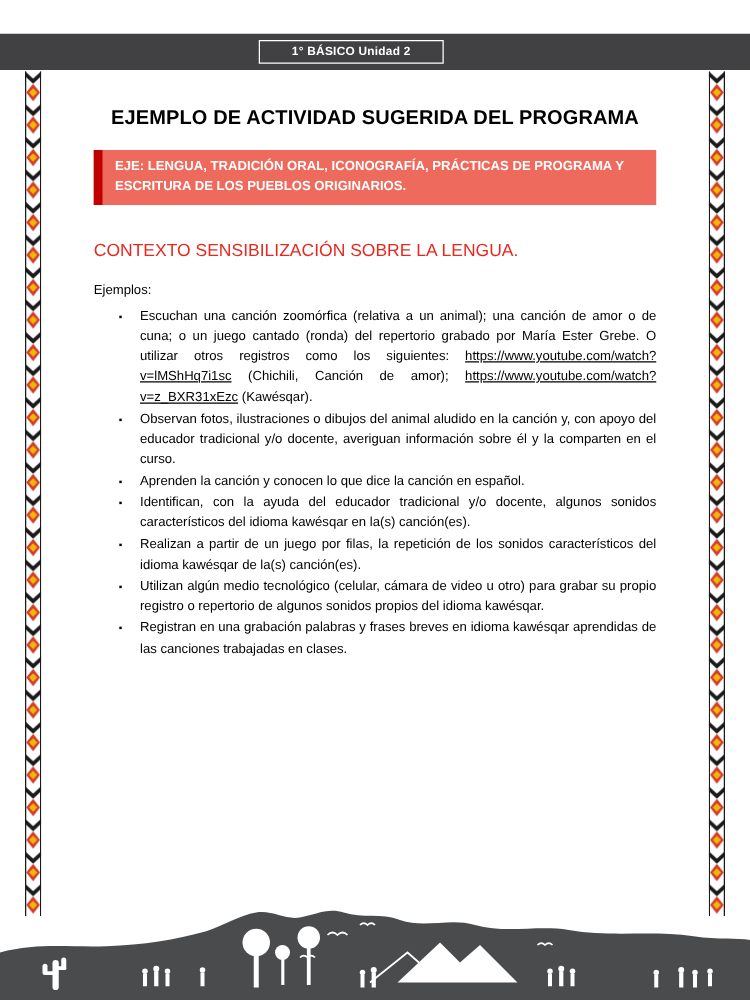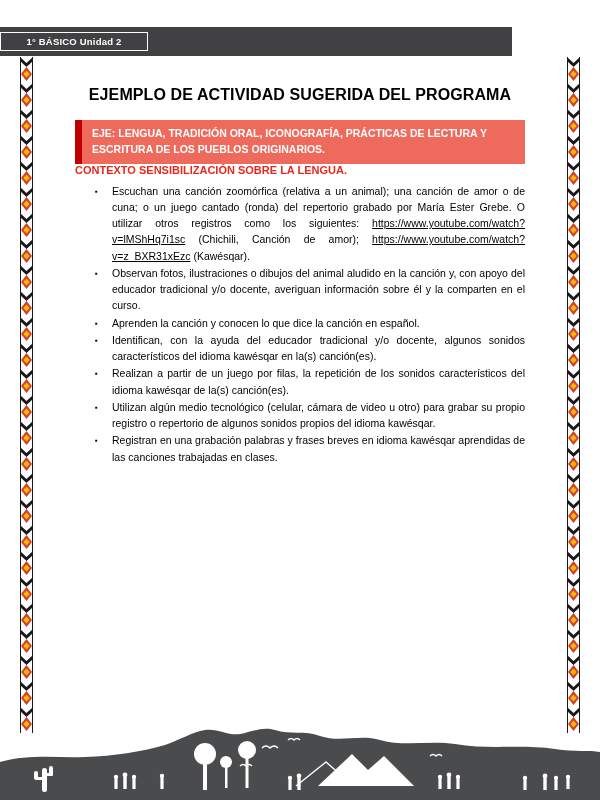--- a/index.html
+++ b/index.html
@@ -2,42 +2,42 @@
 <html style="--top-bar: #414042; --banner-bg: #ee6a5c; --banner-edge: #c00000; --heading-red: #e8281e; --link: #000000; --footer-bg: #4a4b4d; --weave-red: #d23b2a; --weave-yellow: #f2b705; --weave-black: #1a1a1a;"><head>
 <meta charset="utf-8">
 <style>
   html,body{margin:0;padding:0;}
   body{
     width:600px;height:800px;position:relative;overflow:hidden;
     background:#ffffff;color:#000;
     font-family:"Liberation Sans",sans-serif;
   }
   .topbar{
-    position:absolute;left:0;top:27px;width:512px;height:29px;
+    position:absolute;left:0;top:27px;width:600px;height:29px;
     background:var(--top-bar,#414042);
-    display:flex;align-items:center;justify-content:flex-start;
+    display:flex;align-items:center;justify-content:center;
     padding-right:38px;box-sizing:border-box;
   }
   .badge{
     min-width:148px;height:19px;border:1px solid #fff;color:#fff;
     font-size:9.5px;font-weight:bold;display:flex;align-items:center;
     justify-content:center;padding:0 12px;letter-spacing:.2px;box-sizing:border-box;
   }
   .weave{position:absolute;top:57px;}
   .weave-left{left:20px;}
   .weave-right{right:20px;}
   .content{position:absolute;left:75px;top:86px;width:450px;}
   .title{font-size:16px;font-weight:bold;text-align:center;letter-spacing:.1px;}
   .banner{
     margin-top:16px;background:var(--banner-bg,#ee6a5c);
     border-left:7px solid var(--banner-edge,#c00000);
     color:#fff;font-weight:bold;font-size:10.5px;line-height:1.5;
     padding:6px 10px;box-sizing:border-box;
   }
-  .context{color:var(--heading-red,#e8281e);font-weight:bold;font-size:11px;}
+  .context{margin-top:28px;color:var(--heading-red,#e8281e);font-weight:normal;font-size:14px;}
   .activity{margin-top:18px;font-size:10.5px;line-height:1.5;}
   .activity .label{color:var(--heading-red,#e8281e);font-weight:bold;}
   .examples{margin-top:18px;font-size:10.5px;}
   ul.list{margin:7px 0 0 20px;padding:0;list-style:none;font-size:10.5px;line-height:1.55;}
   ul.list li{position:relative;padding-left:17px;text-align:justify;margin:0 0 1px 0;}
   ul.list .marker{position:absolute;left:0;top:1px;font-size:8px;line-height:15px;}
   .doc-link{color:var(--link,#000000);text-decoration:underline;cursor:pointer;}
   .footer-art{position:absolute;left:0;bottom:0;width:600px;height:78px;display:block;}
 </style>
 </head>
@@ -71,25 +71,26 @@
     </pattern>
   </defs>
   <rect width="13" height="676" fill="url(#wv-r)"></rect>
   <rect width="1" height="676" style="fill:var(--weave-black,#1a1a1a)"></rect>
   <rect x="12" width="1" height="676" style="fill:var(--weave-black,#1a1a1a)"></rect>
 </svg>
 
 <div class="content">
   <div class="title">EJEMPLO DE ACTIVIDAD SUGERIDA DEL PROGRAMA</div>
 
-  <div class="banner">EJE: LENGUA, TRADICIÓN ORAL, ICONOGRAFÍA, PRÁCTICAS DE LECTURA Y ESCRITURA DE LOS PUEBLOS ORIGINARIOS.</div>
+  <div class="banner">EJE: LENGUA, TRADICIÓN ORAL, ICONOGRAFÍA, PRÁCTICAS DE PROGRAMA Y ESCRITURA DE LOS PUEBLOS ORIGINARIOS.</div>
 
   <div class="context">CONTEXTO SENSIBILIZACIÓN SOBRE LA LENGUA.</div>
 
 
+  <div class="examples">Ejemplos:</div>
 
   <ul class="list">
       <li><span class="marker">▪</span>Escuchan una canción zoomórfica (relativa a un animal); una canción de amor o de cuna; o un juego cantado (ronda) del repertorio grabado por María Ester Grebe. O utilizar otros registros como los siguientes: <a class="doc-link" href="#">https://www.youtube.com/watch?v=lMShHq7i1sc</a> (Chichili, Canción de amor); <a class="doc-link" href="#">https://www.youtube.com/watch?v=z_BXR31xEzc</a> (Kawésqar).</li>
       <li><span class="marker">▪</span>Observan fotos, ilustraciones o dibujos del animal aludido en la canción y, con apoyo del educador tradicional y/o docente, averiguan información sobre él y la comparten en el curso.</li>
       <li><span class="marker">▪</span>Aprenden la canción y conocen lo que dice la canción en español.</li>
       <li><span class="marker">▪</span>Identifican, con la ayuda del educador tradicional y/o docente, algunos sonidos característicos del idioma kawésqar en la(s) canción(es).</li>
       <li><span class="marker">▪</span>Realizan a partir de un juego por filas, la repetición de los sonidos característicos del idioma kawésqar de la(s) canción(es).</li>
       <li><span class="marker">▪</span>Utilizan algún medio tecnológico (celular, cámara de video u otro) para grabar su propio registro o repertorio de algunos sonidos propios del idioma kawésqar.</li>
       <li><span class="marker">▪</span>Registran en una grabación palabras y frases breves en idioma kawésqar aprendidas de las canciones trabajadas en clases.</li>
     </ul>

